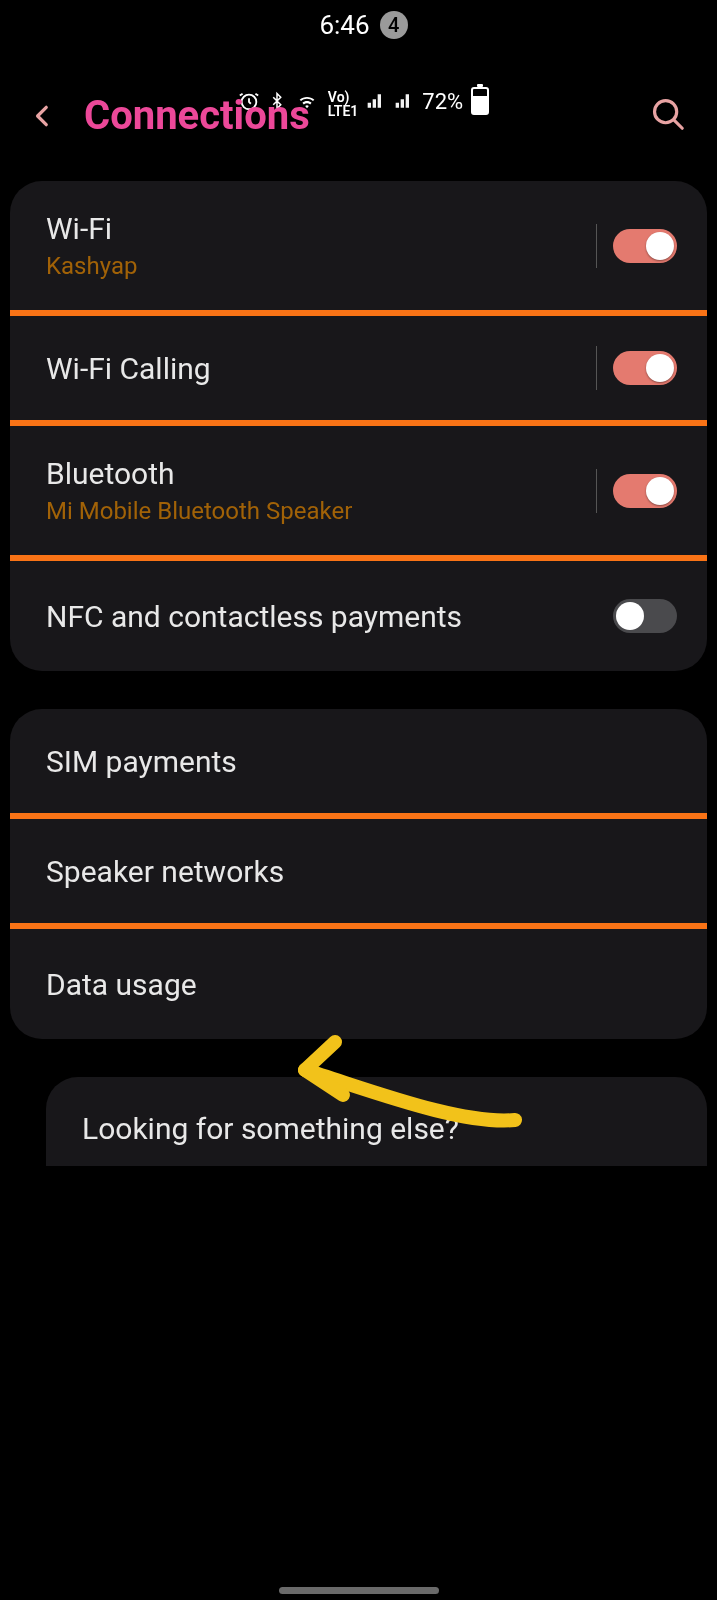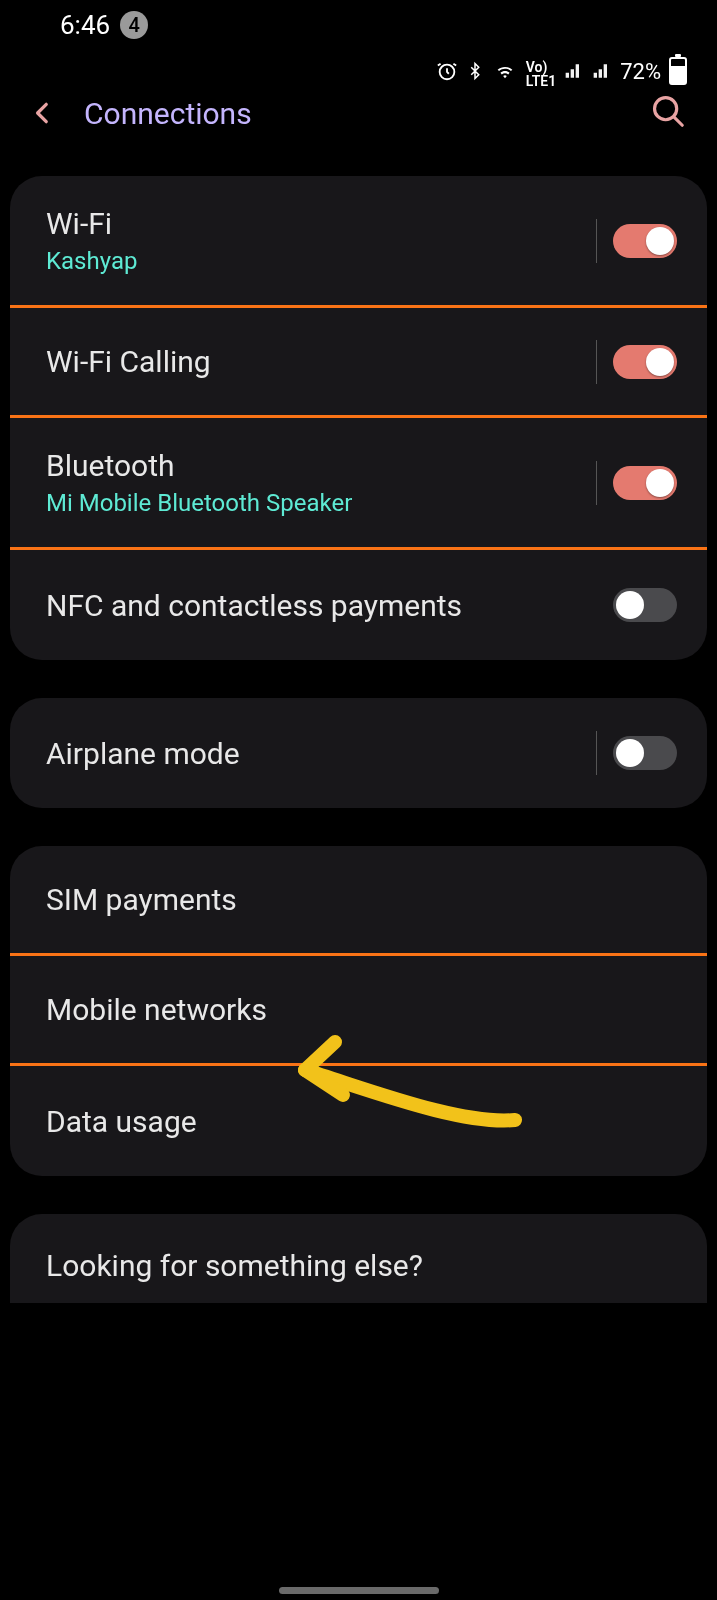--- a/index.html
+++ b/index.html
@@ -12,26 +12,27 @@
       width: 717px;
       height: 1600px;
       background: #000;
       font-family: -apple-system, Roboto, "Segoe UI", sans-serif;
       color: #e8e8e8;
       overflow: hidden;
     }
     .status-bar {
       display: flex;
       justify-content: space-between;
-      align-items: flex-start;
-      padding: 10px 30px 10px 60px;
+      align-items: center;
+      padding: 10px 30px 10px 40px;
       height: 54px;
       color: #fff;
       font-size: 26px;
       font-weight: 400;
+      flex-direction: column;
     }
     .status-left {
       display: flex;
       align-items: center;
       gap: 10px;
     }
     .status-right {
       display: flex;
       align-items: center;
       gap: 8px;
@@ -84,58 +85,58 @@
     .page {
       padding: 0 10px;
     }
     .header {
       display: flex;
       align-items: center;
       padding: 38px 20px 42px 20px;
       gap: 28px;
     }
     .header-title {
-      color: #c4b5fd;
-      font-size: 30px;
-      font-weight: 400;
+      color: #ec4899;
+      font-size: 40px;
+      font-weight: 700;
     }
     .search-area {
       margin-left: auto;
     }
     .card {
       background: #18171a;
       border-radius: 32px;
       margin: 0 0 38px 0;
       overflow: hidden;
     }
     .row {
       display: flex;
       align-items: center;
       padding: 30px 30px 30px 36px;
       min-height: 110px;
-      border-bottom: 3px solid #f97316;
+      border-bottom: 6px solid #f97316;
       position: relative;
     }
     .row:last-child {
       border-bottom: none;
       justify-content: center;
     }
     .row-text {
       flex: 1;
       display: flex;
       flex-direction: column;
       gap: 6px;
     }
     .row-title {
       font-size: 30px;
       color: #e8e8e8;
     }
     .row-subtitle {
       font-size: 24px;
-      color: #5eead4;
+      color: #a16207;
     }
     .toggle-wrap {
       display: flex;
       align-items: center;
       gap: 16px;
     }
     .toggle-sep {
       width: 1px;
       height: 44px;
       background: #555;
@@ -171,20 +172,21 @@
     .arrow-annotation {
       position: absolute;
       left: 280px;
       top: 1030px;
       pointer-events: none;
     }
     .footer-card {
       background: #18171a;
       border-radius: 32px 32px 0 0;
       padding: 34px 36px 20px 36px;
+      margin-left: 36px;
     }
     .footer-title {
       font-size: 30px;
       color: #e8e8e8;
     }
     .nav-bar {
       position: absolute;
       bottom: 6px;
       left: 50%;
       transform: translateX(-50%);
@@ -283,43 +285,30 @@
         <div class="row-title">NFC and contactless payments</div>
       </div>
       <div class="toggle-wrap">
         <div class="toggle off">
             <div class="toggle-knob"></div>
           </div>
       </div>
     </div>
   </div>
 
+
   <div class="card">
     <div class="row">
       <div class="row-text">
-        <div class="row-title">Airplane mode</div>
-      </div>
-      <div class="toggle-wrap">
-        <div class="toggle-sep"></div>
-        <div class="toggle off">
-            <div class="toggle-knob"></div>
-          </div>
-      </div>
-    </div>
-  </div>
-
-  <div class="card">
-    <div class="row">
-      <div class="row-text">
         <div class="row-title">SIM payments</div>
       </div>
     </div>
     <div class="row">
       <div class="row-text">
-        <div class="row-title">Mobile networks</div>
+        <div class="row-title">Speaker networks</div>
       </div>
     </div>
     <div class="row">
       <div class="row-text">
         <div class="row-title">Data usage</div>
       </div>
     </div>
   </div>
 
 

